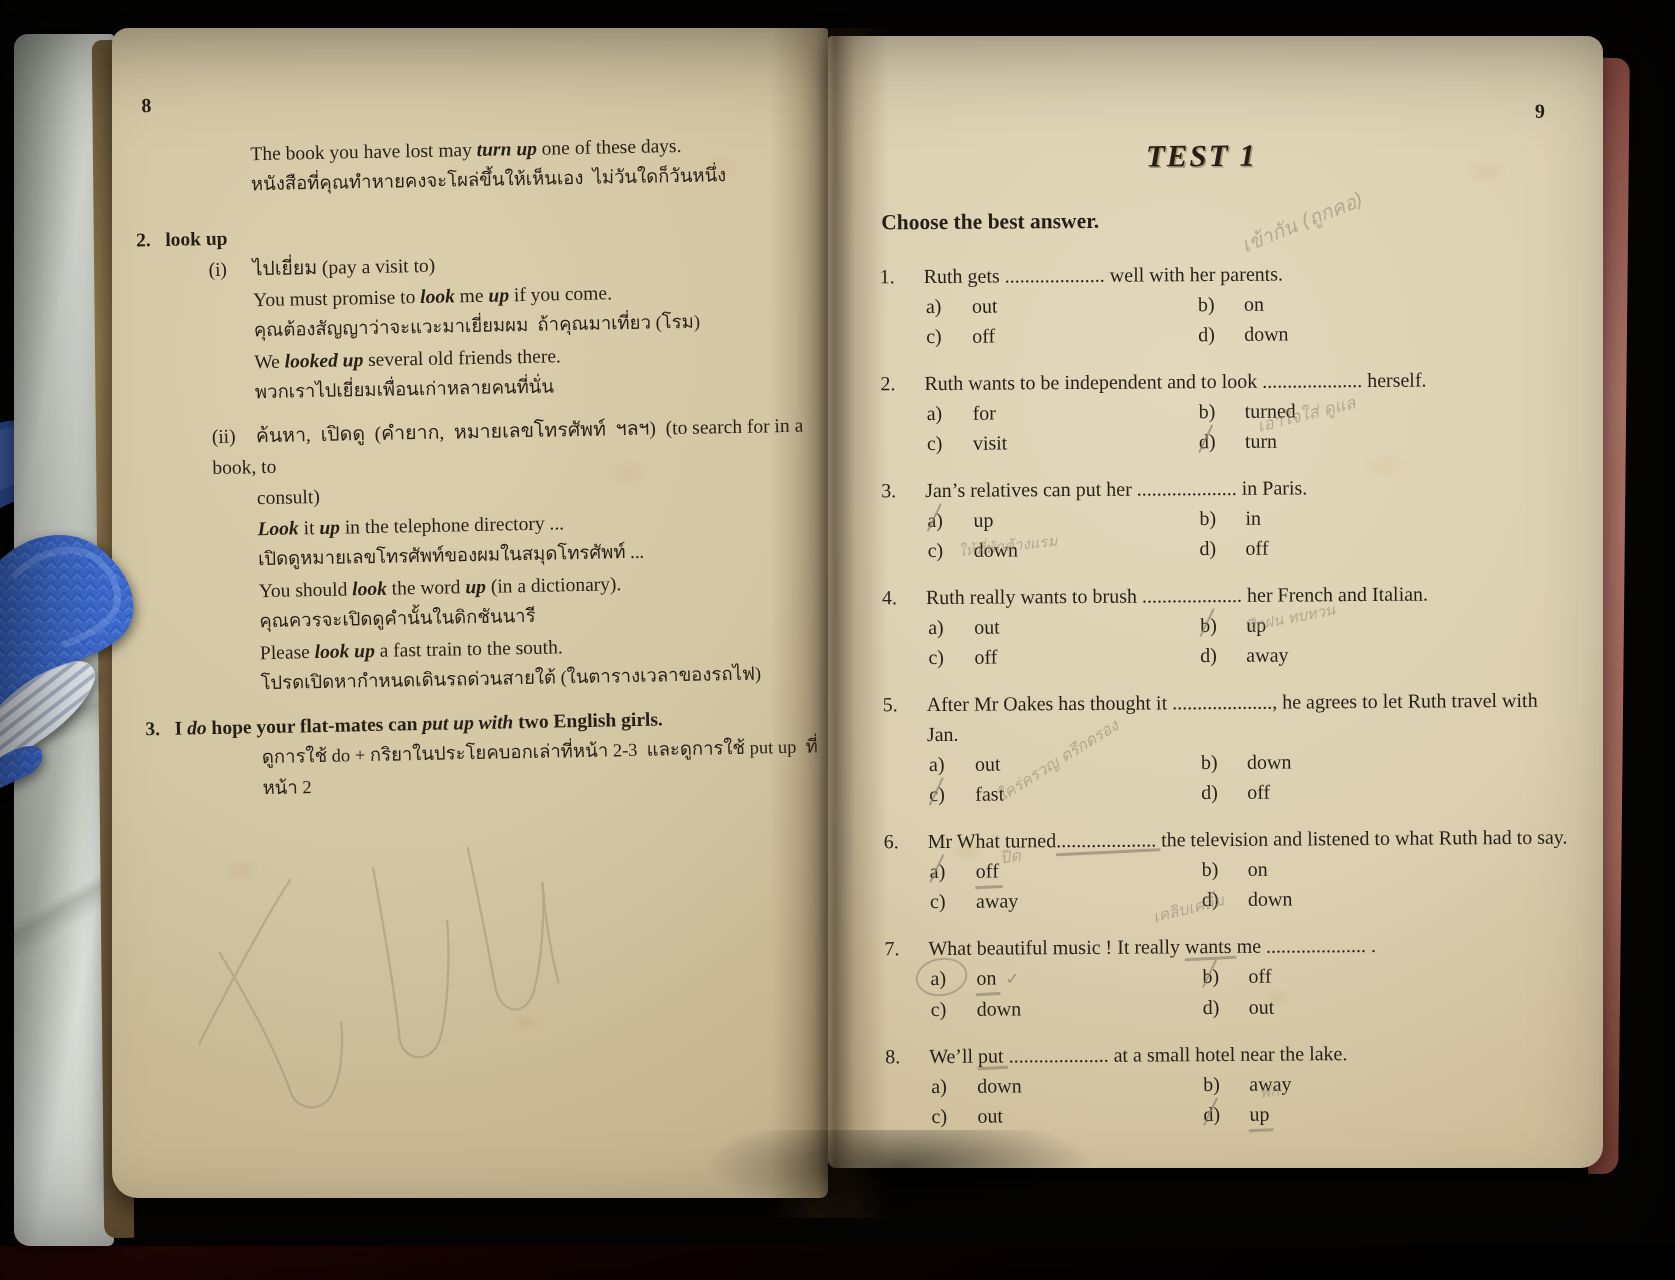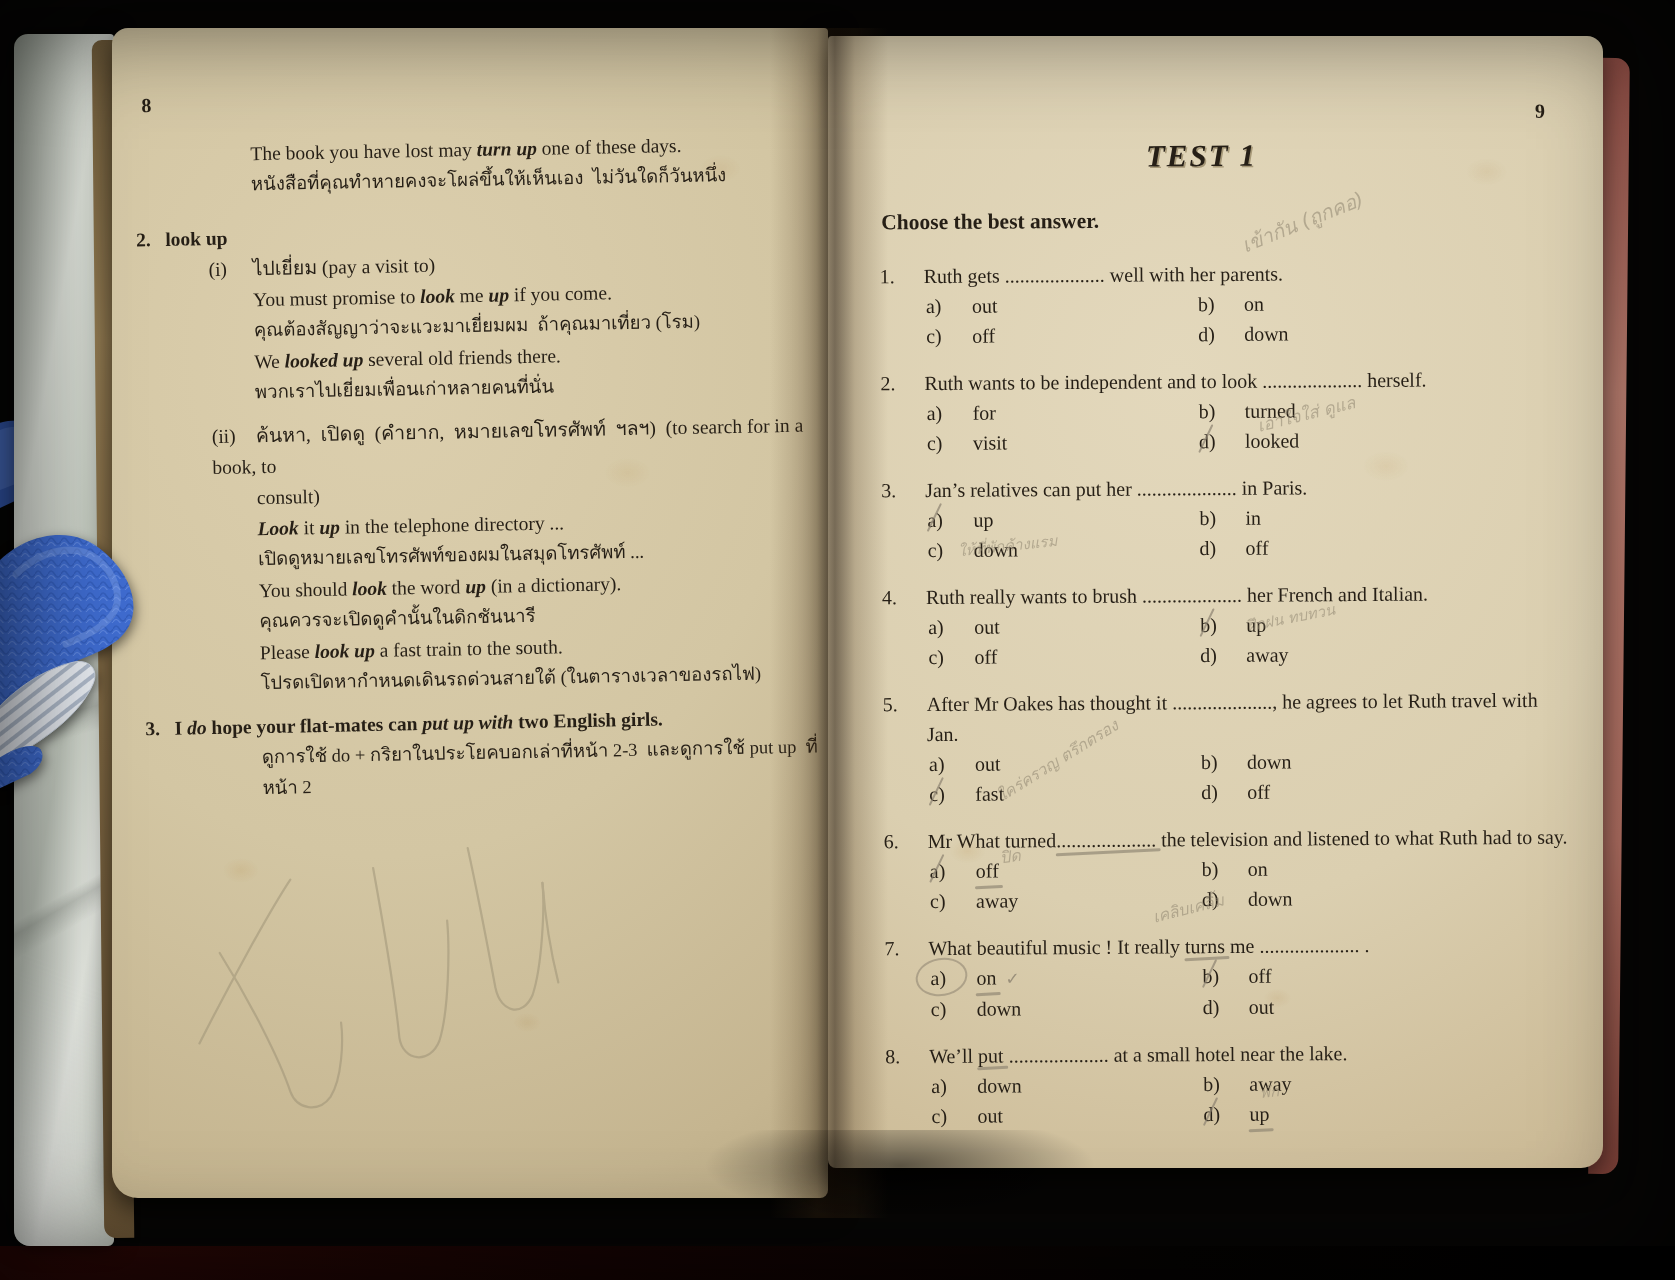--- a/index.html
+++ b/index.html
@@ -190,21 +190,21 @@
               <div class="opt">
                 <span class="opt-letter">b)</span>
                 <span class="opt-text">turned</span>
               </div>
               <div class="opt">
                 <span class="opt-letter">c)</span>
                 <span class="opt-text">visit</span>
               </div>
               <div class="opt mark-slash">
                 <span class="opt-letter">d)</span>
-                <span class="opt-text">looked</span>
+                <span class="opt-text">turn</span>
               </div>
             </div>
           </div>
           <div class="question">
             <div class="q-line">
               <span class="q-num">3.</span>
               <span class="q-text"><span class="seg">Jan’s relatives can put her .................... in Paris.</span></span>
             </div>
             <div class="options">
               <div class="opt mark-slash">
@@ -293,21 +293,21 @@
               </div>
               <div class="opt">
                 <span class="opt-letter">d)</span>
                 <span class="opt-text">down</span>
               </div>
             </div>
           </div>
           <div class="question">
             <div class="q-line">
               <span class="q-num">7.</span>
-              <span class="q-text"><span class="seg">What beautiful music !  It really </span><span class="seg pu">turns</span><span class="seg"> me .................... .</span></span>
+              <span class="q-text"><span class="seg">What beautiful music !  It really </span><span class="seg pu">wants</span><span class="seg"> me .................... .</span></span>
             </div>
             <div class="options">
               <div class="opt mark-circle">
                 <span class="opt-letter">a)</span>
                 <span class="opt-text pu">on</span>
                 <span class="check">✓</span>
               </div>
               <div class="opt mark-slash">
                 <span class="opt-letter">b)</span>
                 <span class="opt-text">off</span>

